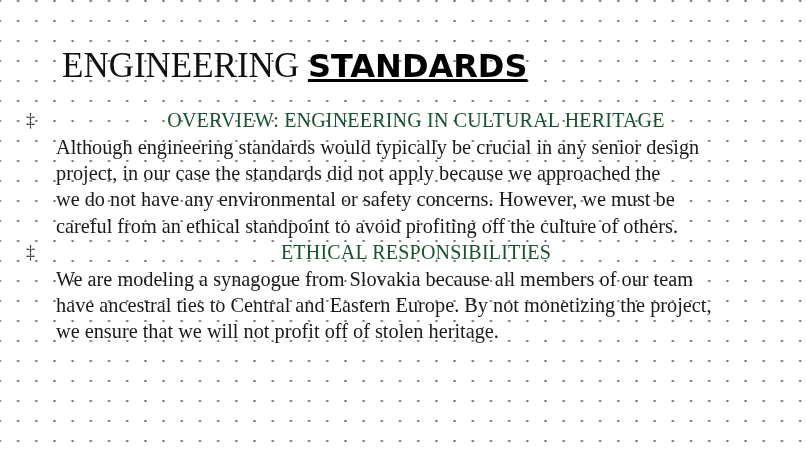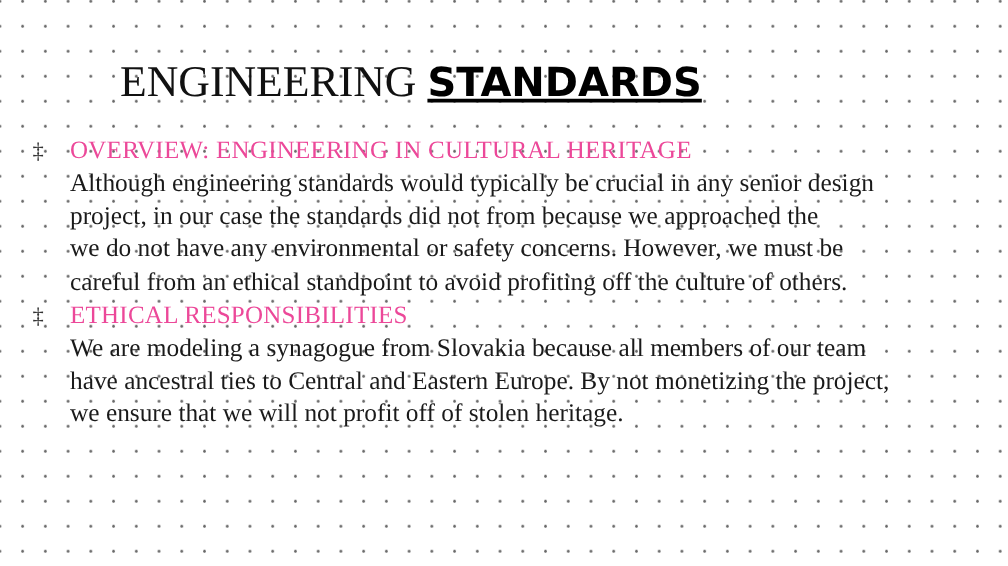--- a/index.html
+++ b/index.html
@@ -10,29 +10,29 @@
     background-size: 18.2px 20px;
     background-position: 9px 11px;
     font-family: "Liberation Serif", "DejaVu Serif", serif;
     color: #1a1a1a;
   }
   .slide { position: absolute; inset: 0; }
   .title {
     position: absolute; left: 62px; top: 44px;
     font-size: 35px; line-height: 44px; white-space: nowrap; letter-spacing: 0px;
   }
-  .title .light { font-family: "Liberation Serif", serif; font-weight: normal; color: #111; margin-left: 34px; }
+  .title .light { font-family: "Liberation Serif", serif; font-weight: normal; color: #111; }
   .title .bold { font-family: "DejaVu Sans", sans-serif; font-weight: bold; color: #000; font-size: 32px; text-decoration: underline; }
   .content { position: absolute; left: 56px; top: 107px; width: 720px; }
   .bullet-row { position: relative; }
   .bullet {
     position: absolute; left: -30px; top: 0px; font-size: 18px; color: #333; line-height: 27px;
   }
   .heading {
-    font-size: 20px; line-height: 27px; color: #ec4899; letter-spacing: 0.2px; white-space: nowrap;
+    font-size: 20px; line-height: 27px; color: #14532d; letter-spacing: 0.2px; white-space: nowrap; text-align: center;
   }
   .para { font-size: 20.3px; line-height: 26.2px; color: #1a1a1a; }
   .para .line { display: block; white-space: nowrap; }
 </style>
 </head>
 <body>
 
 <div class="slide">
   <div class="title">
     <span class="light">ENGINEERING</span>
@@ -40,21 +40,21 @@
   </div>
 
   <div class="content">
     <div class="section">
       <div class="bullet-row">
         <span class="bullet">‡</span>
         <div class="heading">OVERVIEW: ENGINEERING IN CULTURAL HERITAGE</div>
       </div>
       <div class="para">
         <span class="line">Although engineering standards would typically be crucial in any senior design</span>
-        <span class="line">project, in our case the standards did not from because we approached the</span>
+        <span class="line">project, in our case the standards did not apply because we approached the</span>
         <span class="line">we do not have any environmental or safety concerns. However, we must be</span>
         <span class="line">careful from an ethical standpoint to avoid profiting off the culture of others.</span>
       </div>
     </div>
 
     <div class="section">
       <div class="bullet-row">
         <span class="bullet">‡</span>
         <div class="heading">ETHICAL RESPONSIBILITIES</div>
       </div>

